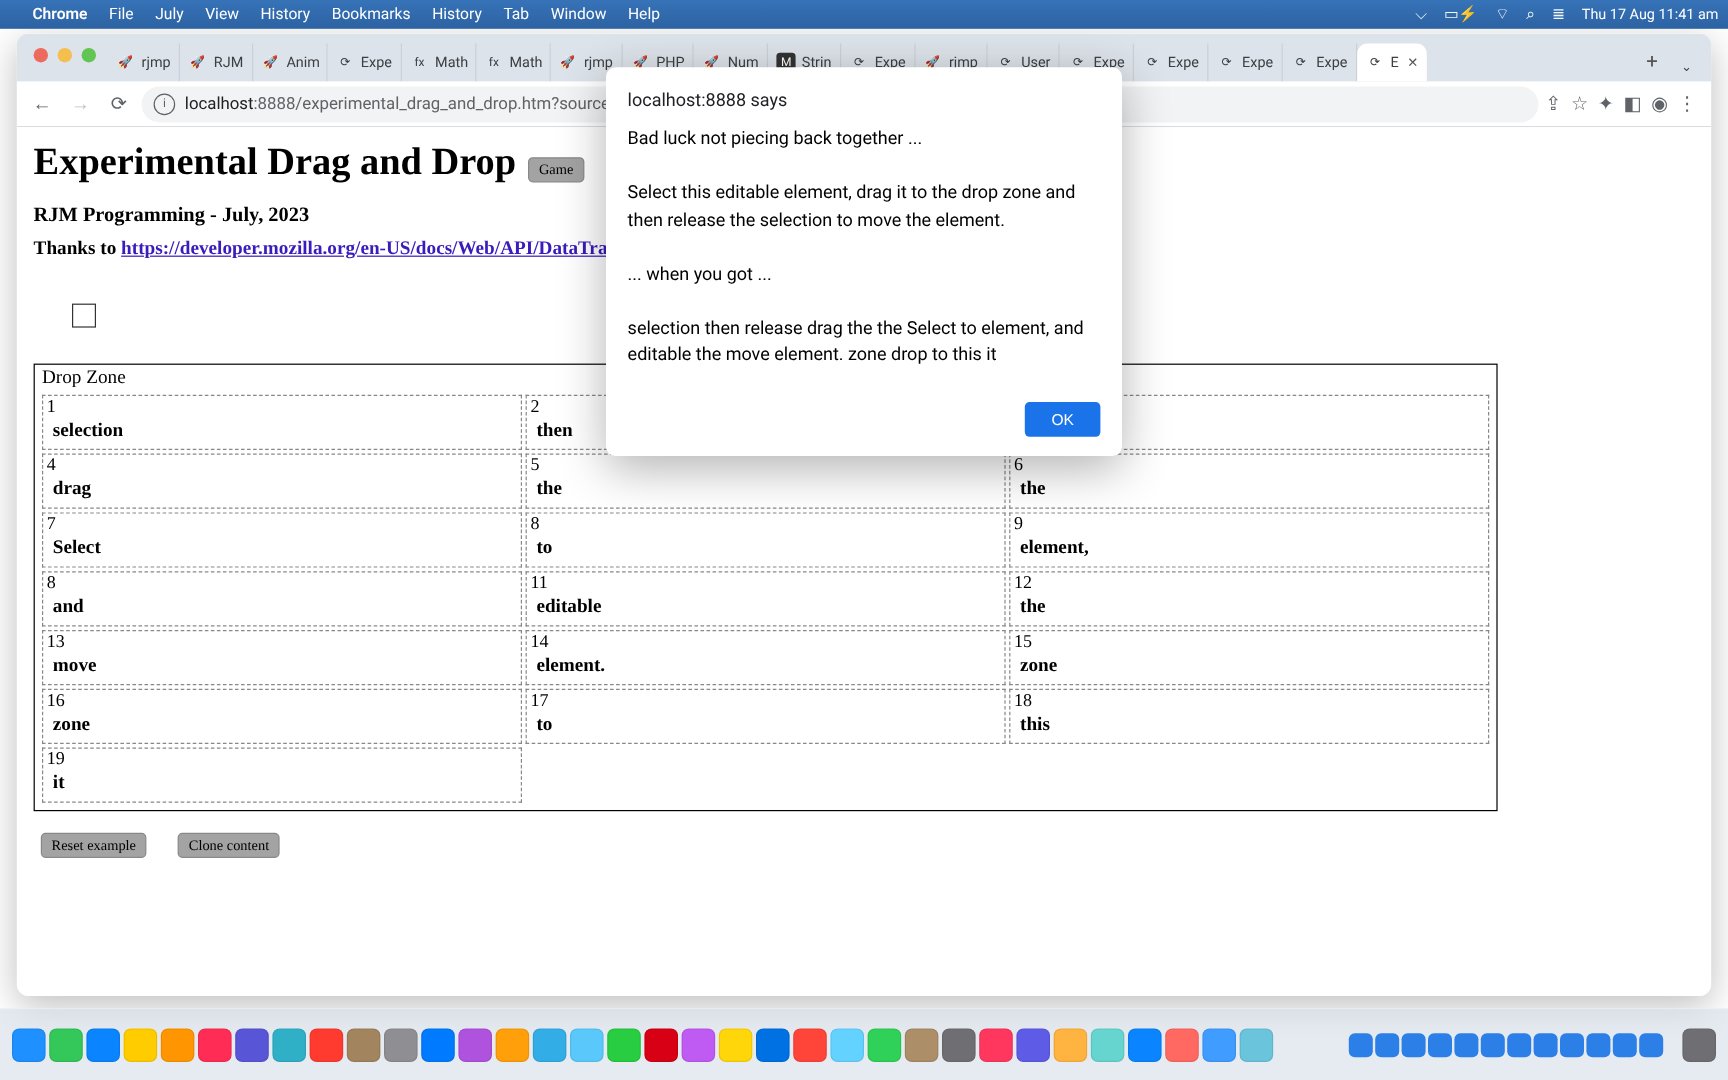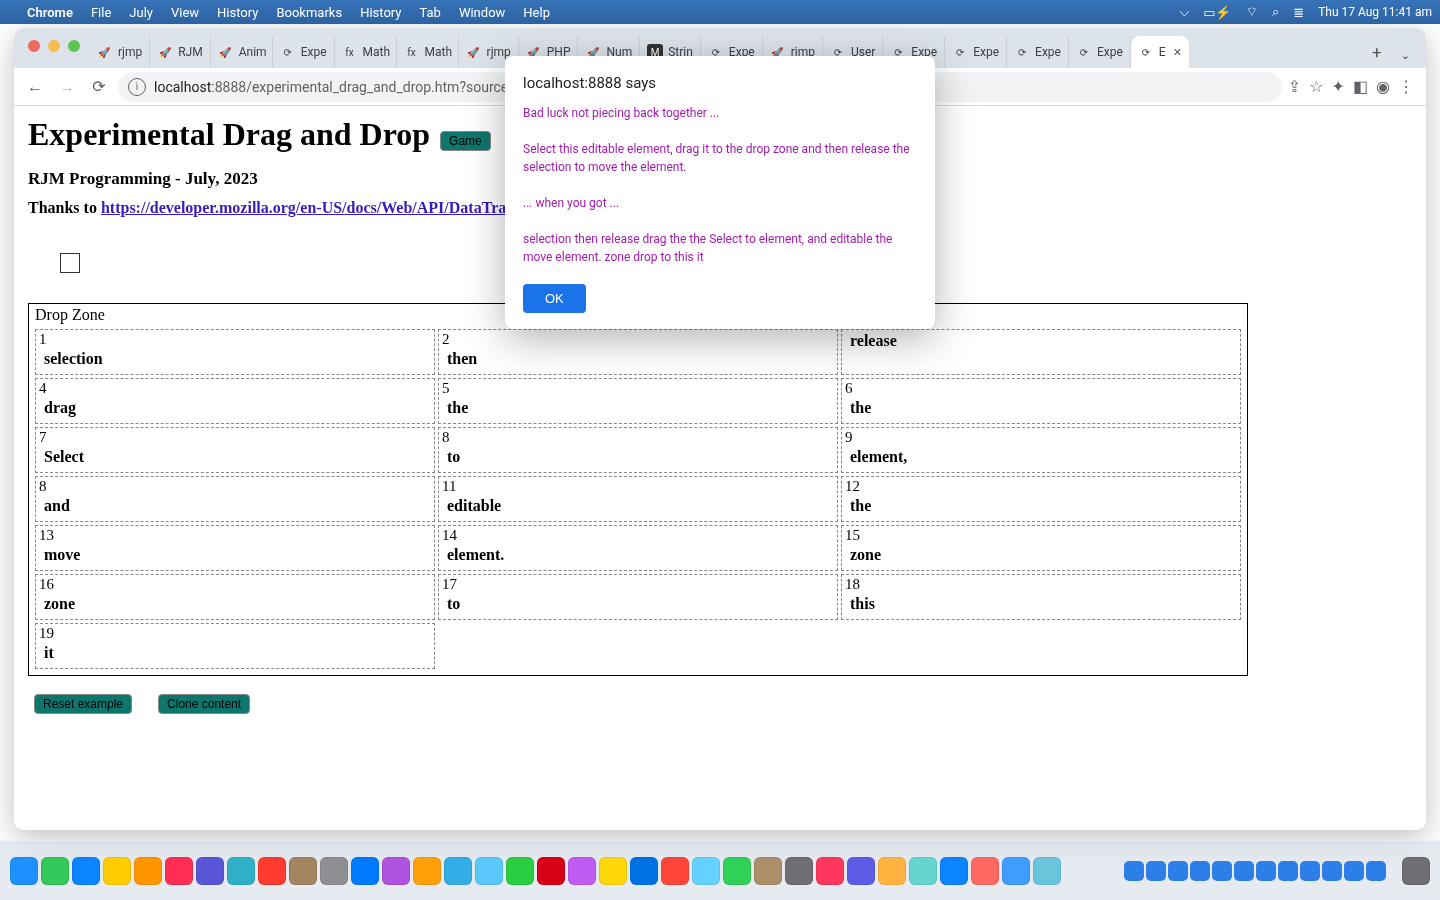--- a/index.html
+++ b/index.html
@@ -29,37 +29,37 @@
   .toolbar { height:38px; background:#fff; border-bottom:1px solid #dadce0; display:flex; align-items:center; padding:0 8px; gap:6px; }
   .navbtn { width:26px; height:26px; display:flex; align-items:center; justify-content:center; color:#5f6368; border-radius:50%; font-size:16px; }
   .omnibox { flex:1; height:30px; background:#f1f3f4; border-radius:15px; display:flex; align-items:center; padding:0 10px; gap:8px; color:#202124; font-size:14px; }
   .omnibox .info { width:18px; height:18px; border:1.5px solid #5f6368; border-radius:50%; display:flex; align-items:center; justify-content:center; font-size:10px; color:#5f6368; }
   .omnibox .host { color:#202124; }
   .omnibox .path { color:#5f6368; }
   .rightbtns { display:flex; align-items:center; gap:8px; color:#5f6368; font-size:16px; padding-right:4px; }
 
   .viewport { position:absolute; top:78px; left:0; right:0; bottom:0; overflow:auto; background:#fff; padding:4px 14px 20px; font-family: "Times New Roman", Times, serif; }
   .viewport h1 { font-size:32px; font-weight:700; margin:6px 0 2px; display:inline-block; }
-  .gamebtn, .smallbtn { font-family: Liberation Sans, sans-serif; font-size:12px; background:#0f766e; border:1px solid #888; border-radius:4px; padding:2px 8px; margin-left:6px; vertical-align:middle; }
+  .gamebtn, .smallbtn { font-family: Liberation Serif, serif; font-size:12px; background:#a3a3a3; border:1px solid #888; border-radius:4px; padding:2px 8px; margin-left:6px; vertical-align:middle; }
   .viewport h3 { font-size:17px; font-weight:700; margin:14px 0 10px; }
   .thanks { font-size:16px; font-weight:700; }
   .thanks a { color:#3a1bbb; text-decoration:underline; }
   .dragbox { width:20px; height:20px; border:1.5px solid #333; margin:36px 0 30px 32px; }
   .dropzone { border:1px solid #000; border-top:1px solid #000; margin-top:6px; }
   .dzlabel { padding:2px 6px; font-size:16px; }
   .grid { display:grid; grid-template-columns:repeat(3,1fr); gap:3px; padding:3px 6px 6px; }
   .cell { border:1px dashed #888; background:#fff; padding:0; }
   .cell .num { font-size:15px; padding:0 3px; color:#000; line-height:18px; }
   .cell .word { font-size:16px; font-weight:700; padding:2px 8px 6px; }
   .row7 { grid-column:1/2; }
   .bottombtns { margin-top:18px; display:flex; gap:20px; }
   .jsalert { position:absolute; left:50%; top:28px; transform:translateX(-50%); width:430px; background:#fff; border-radius:8px; box-shadow:0 10px 40px rgba(0,0,0,.3); padding:18px 18px 16px; font-family:-apple-system,BlinkMacSystemFont,"Segoe UI",Roboto,sans-serif; z-index:50; }
   .jsalert .atitle { font-size:15px; color:#202124; margin-bottom:12px; }
-  .jsalert .abody { font-size:12px; color:#a21caf; line-height:1.5; white-space:pre-line; }
-  .jsalert .actions { display:flex; justify-content:flex-start; margin-top:18px; }
+  .jsalert .abody { font-size:15px; color:#000000; line-height:1.5; white-space:pre-line; }
+  .jsalert .actions { display:flex; justify-content:flex-end; margin-top:28px; }
   .jsalert .ok { background:#1a73e8; color:#fff; border:none; border-radius:4px; padding:7px 22px; font-size:13px; font-weight:500; }
 
   .dock { position:absolute; left:0; right:0; bottom:0; height:60px; display:flex; align-items:center; justify-content:flex-start; padding:0 10px; gap:3px; background:rgba(210,218,230,.55); border-top:1px solid rgba(255,255,255,.4); backdrop-filter:blur(4px); }
   .dockicon { width:28px; height:28px; border-radius:6px; flex:0 0 28px; box-shadow:inset 0 0 0 1px rgba(0,0,0,.08); }
   .dockspacer { flex:1; }
   .bluedots { display:flex; gap:2px; align-items:center; height:100%; }
   .bd { width:20px; height:20px; border-radius:5px; background:#1a73e8; opacity:.9; }
 </style>
 </head>
 <body>

